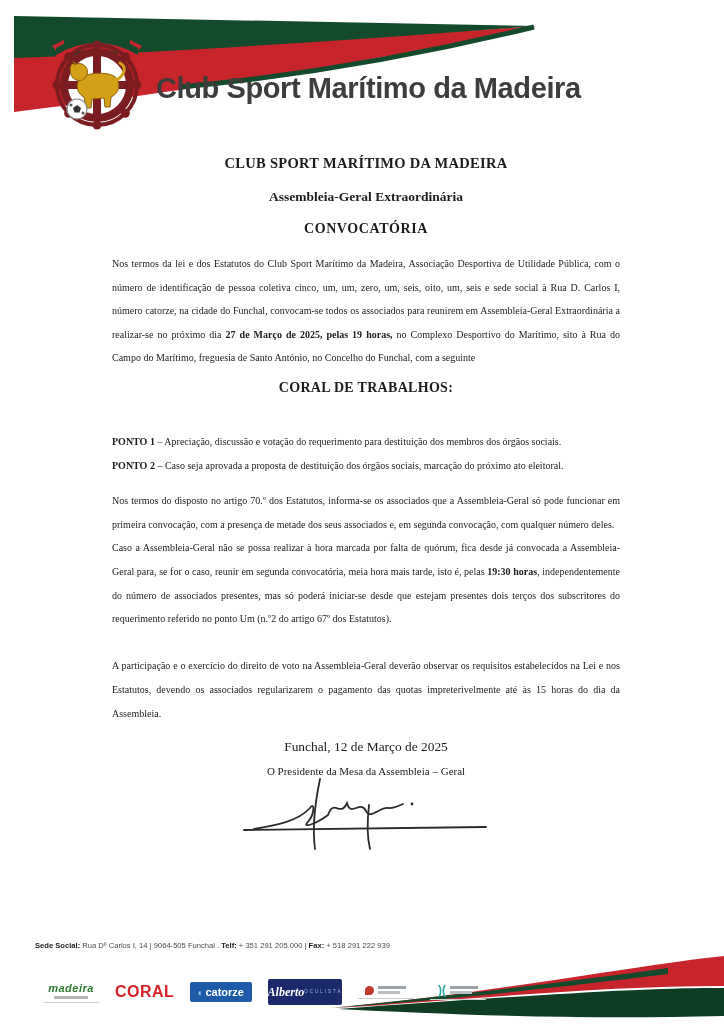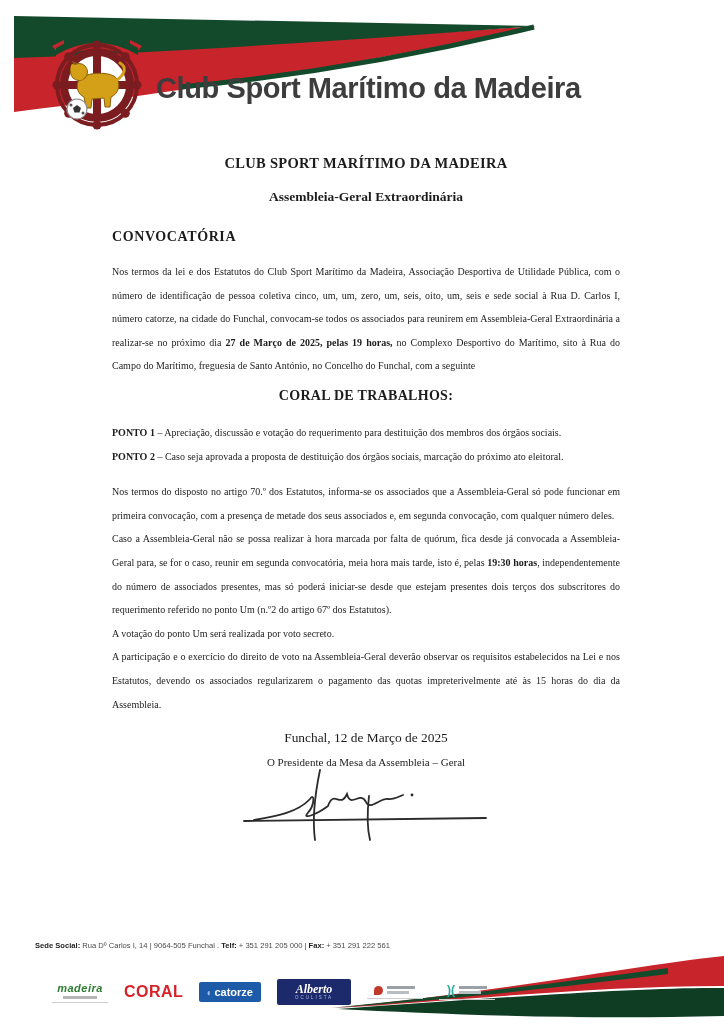--- a/index.html
+++ b/index.html
@@ -12,57 +12,57 @@
   .header-swoosh { position:absolute; left:0; top:0; width:724px; height:150px; }
   .club-wordmark {
     position:absolute; left:156px; top:72px; width:480px;
     font-family:"Liberation Sans", sans-serif; font-weight:700;
     font-size:29px; letter-spacing:-0.4px; color:#3d3d3d;
   }
   
   .doc { position:absolute; left:112px; top:155px; width:508px; }
   .doc-h1 { text-align:center; font-weight:bold; font-size:14.5px; letter-spacing:0.3px; }
   .doc-h2 { text-align:center; font-weight:bold; font-size:13.5px; margin-top:17px; }
-  .doc-h3 { font-weight:bold; font-size:14px; letter-spacing:0.6px; margin-top:24px; }
+  .doc-h3 { text-align:center; font-weight:bold; font-size:14px; letter-spacing:0.6px; margin-top:16px; }
   .para { font-size:10px; line-height:23.6px; text-align:justify; }
   .p1 { margin-top:15px; }
   .ordem { text-align:center; font-weight:bold; font-size:14px; margin-top:10px; letter-spacing:0.3px; }
-  .pontos { margin-top:17px; }
+  .pontos { margin-top:34px; }
   .block2 { margin-top:12px; }
   .b { font-weight:bold; }
   .dateline { text-align:center; font-size:13.4px; margin-top:14px; }
   .president { text-align:center; font-size:11px; margin-top:10px; }
   .sig-wrap { text-align:center; margin-top:0px; height:74px; position:relative; }
   .sig-svg { display:inline-block; }
   .signer { text-align:center; font-size:13.5px; margin-top:-26px; position:relative; z-index:2; }
   
   .footer-contact {
     position:absolute; left:35px; top:941px; width:600px; z-index:3;
     font-family:"Liberation Sans", sans-serif; font-size:7.6px;
     line-height:10.5px; color:#4a4a4a;
   }
   .footer-contact .b { color:#222; }
   .sponsors {
-    position:absolute; left:52px; top:976px; height:32px; z-index:3;
+    position:absolute; left:43px; top:976px; height:32px; z-index:3;
     display:flex; align-items:center; gap:16px;
     font-family:"Liberation Sans", sans-serif;
   }
   .sponsor { display:flex; flex-direction:column; align-items:center; justify-content:center; }
   .logo-madeira { color:#2e7d32; font-weight:700; font-style:italic; font-size:11px; letter-spacing:0.5px; }
   .tagline-bar { width:34px; height:3px; background:#b5b5b5; margin-top:2px; }
   .rule { width:56px; height:1px; background:#cfcfcf; margin-top:3px; }
   .logo-coral { color:#d6232a; font-weight:800; font-size:16px; letter-spacing:0.5px; font-family:"Liberation Sans", sans-serif; }
   .logo-auditiv {
     background:#1d5aa8; color:#ffffff; font-weight:700; font-size:11px;
     padding:4px 8px 4px 6px; border-radius:2px; display:flex; align-items:center; gap:3px;
   }
   .auditiv-mark { color:#9cc3ee; font-size:10px; font-weight:700; }
   .logo-alberto {
     background:#1c2a6b; color:#ffffff; width:74px; height:26px; border-radius:2px;
-    display:flex; flex-direction:column; align-items:center; justify-content:center;
+    display:flex; flex-direction:row; align-items:center; justify-content:center;
   }
   .alberto-script { font-family:"Liberation Serif", serif; font-style:italic; font-weight:700; font-size:12px; line-height:12px; }
   .alberto-sub { font-size:4.5px; letter-spacing:2px; color:#aebaf0; line-height:6px; }
   .mini-logo { display:flex; align-items:center; gap:4px; }
   .mini-mark-red { width:9px; height:9px; border-radius:50% 50% 50% 0; background:#c0392b; }
   .mini-mark-teal { color:#2aa8a0; font-weight:800; font-size:12px; line-height:12px; }
   .mini-bars { display:flex; flex-direction:column; gap:2px; }
   .mini-bars span { display:block; width:28px; height:3px; background:#9aa2a8; }
   .mini-bars span:last-child { width:22px; background:#b8bec2; }
   .footer-swoosh { position:absolute; left:0; top:952px; width:724px; height:72px; z-index:1; }
@@ -125,42 +125,42 @@
     <div class="ordem">CORAL DE TRABALHOS:</div>
 
     <div class="para pontos">
       <span class="b">PONTO 1</span><span> – Apreciação, discussão e votação do requerimento para destituição dos membros dos órgãos sociais.</span><br>
       <span class="b">PONTO 2</span><span> – Caso seja aprovada a proposta de destituição dos órgãos sociais, marcação do próximo ato eleitoral.</span>
     </div>
 
     <div class="para block2">
       <span>Nos termos do disposto no artigo 70.º dos Estatutos, informa-se os associados que a Assembleia-Geral só pode funcionar em primeira convocação, com a presença de metade dos seus associados e, em segunda convocação, com qualquer número deles.</span><br>
       <span>Caso a Assembleia-Geral não se possa realizar à hora marcada por falta de quórum, fica desde já convocada a Assembleia-Geral para, se for o caso, reunir em segunda convocatória, meia hora mais tarde, isto é, pelas </span><span class="b">19:30 horas</span><span>, independentemente do número de associados presentes, mas só poderá iniciar-se desde que estejam presentes dois terços dos subscritores do requerimento referido no ponto Um (n.º2 do artigo 67º dos Estatutos).</span><br>
-      <span>A votação do ponto Um será realizada por voto secreto.</span><br>
+      <br>
       <span>A participação e o exercício do direito de voto na Assembleia-Geral deverão observar os requisitos estabelecidos na Lei e nos Estatutos, devendo os associados regularizarem o pagamento das quotas impreterivelmente até às 15 horas do dia da Assembleia.</span>
     </div>
 
     <div class="dateline">Funchal, 12 de Março de 2025</div>
     <div class="president">O Presidente da Mesa da Assembleia – Geral</div>
 
     <div class="sig-wrap">
       <svg class="sig-svg" width="260" height="74" viewBox="0 0 260 74" xmlns="http://www.w3.org/2000/svg">
         <g stroke="#2b2b2b" stroke-width="1.8" fill="none" stroke-linecap="round">
           <path d="M84,2 C79,26 76,50 79,72"></path>
           <path d="M18,52 C42,48 62,44 74,31 C78,24 80,36 71,46 C67,51 80,47 92,38 C98,21 104,41 111,26 C115,41 124,22 130,34 C134,43 144,30 152,31 C157,32 162,29 167,27"></path>
           <path d="M133,28 C131,46 131,60 134,72"></path>
           <line x1="8" y1="53" x2="250" y2="50"></line>
           <circle cx="176" cy="27" r="1.4" fill="#2b2b2b" stroke="none"></circle>
         </g>
       </svg>
     </div>
   </div>
 
   <div class="footer-contact">
-    <div><span class="b">Sede Social:</span><span> Rua Dº Carlos I, 14 | 9064-505 Funchal . </span><span class="b">Telf:</span><span> + 351 291 205 000 | </span><span class="b">Fax:</span><span> + 351 291 222 561</span></div>
+    <div><span class="b">Sede Social:</span><span> Rua Dº Carlos I, 14 | 9064-505 Funchal . </span><span class="b">Telf:</span><span> + 351 291 205 000 | </span><span class="b">Fax:</span><span> + 518 291 222 939</span></div>
   </div>
 
   <div class="sponsors">
     <div class="sponsor">
       <span class="logo-madeira">madeira</span>
       <span class="tagline-bar"></span>
       <span class="rule"></span>
     </div>
     <div class="sponsor">
       <span class="logo-coral">CORAL</span>

